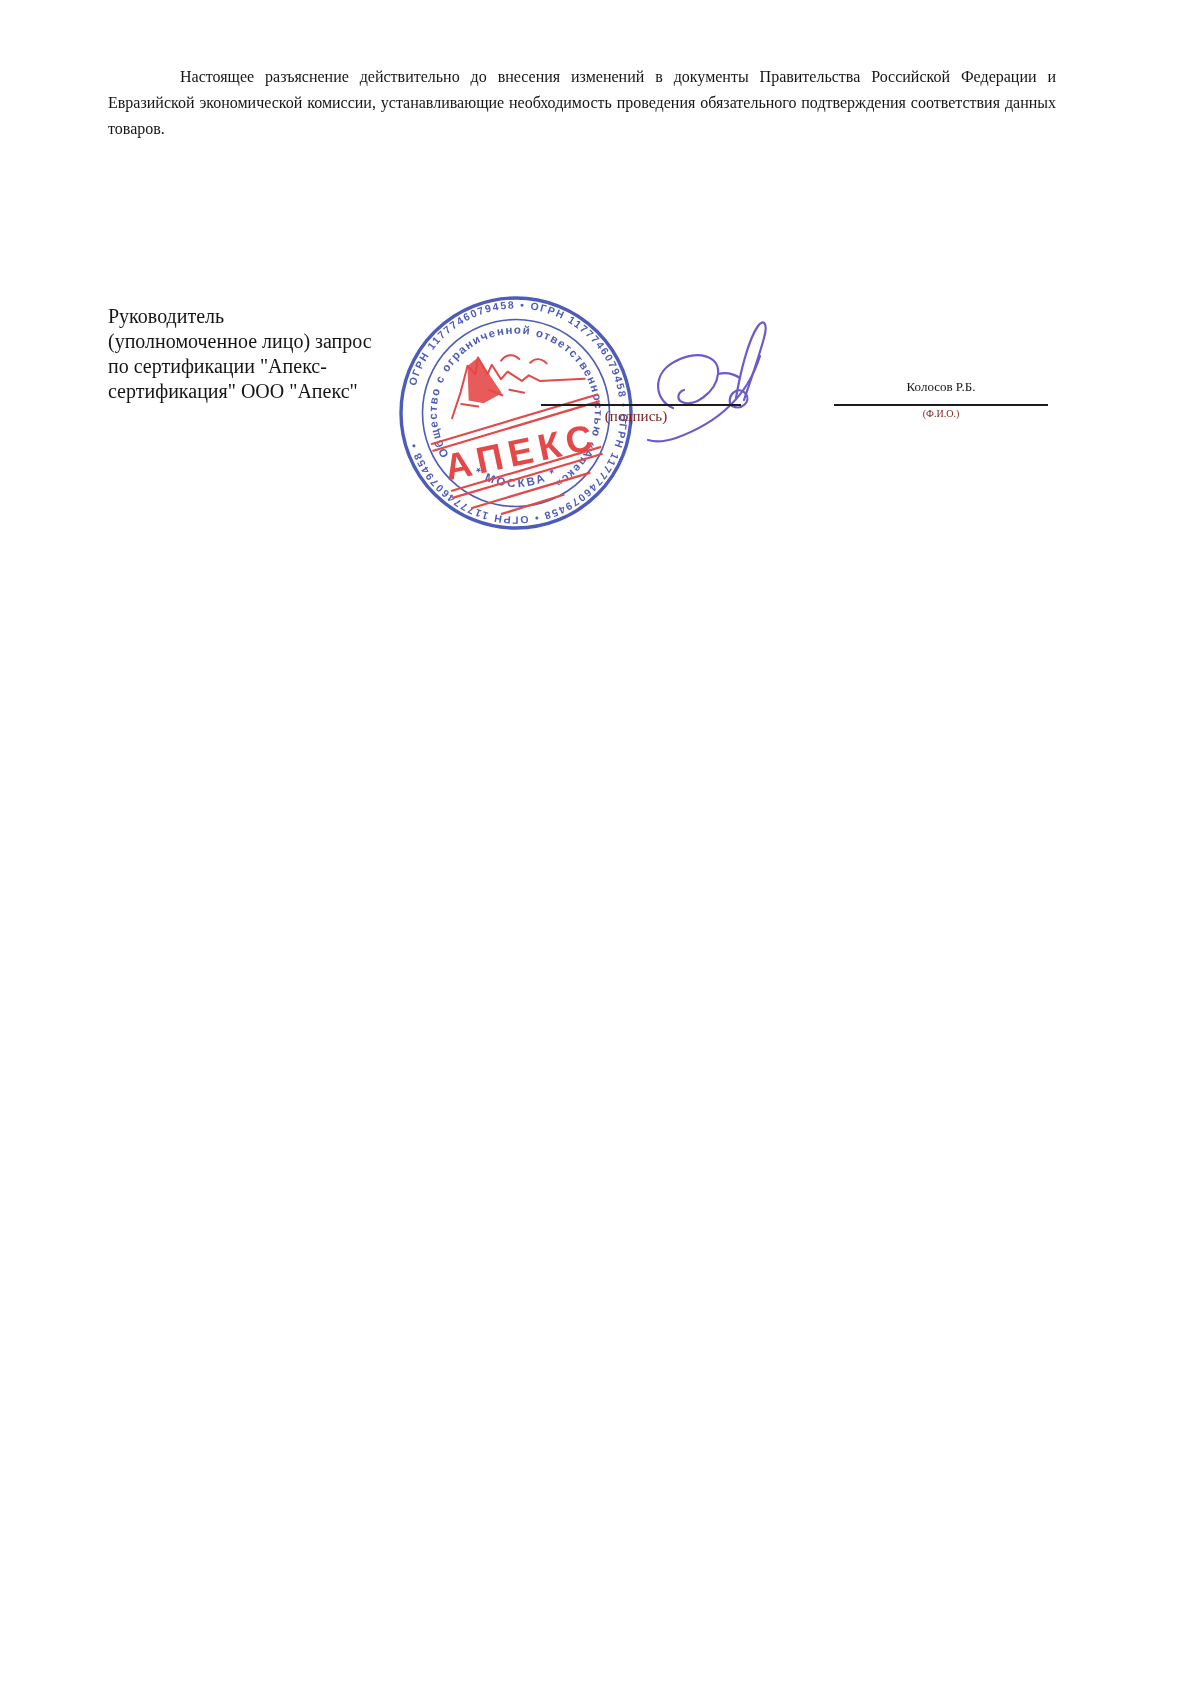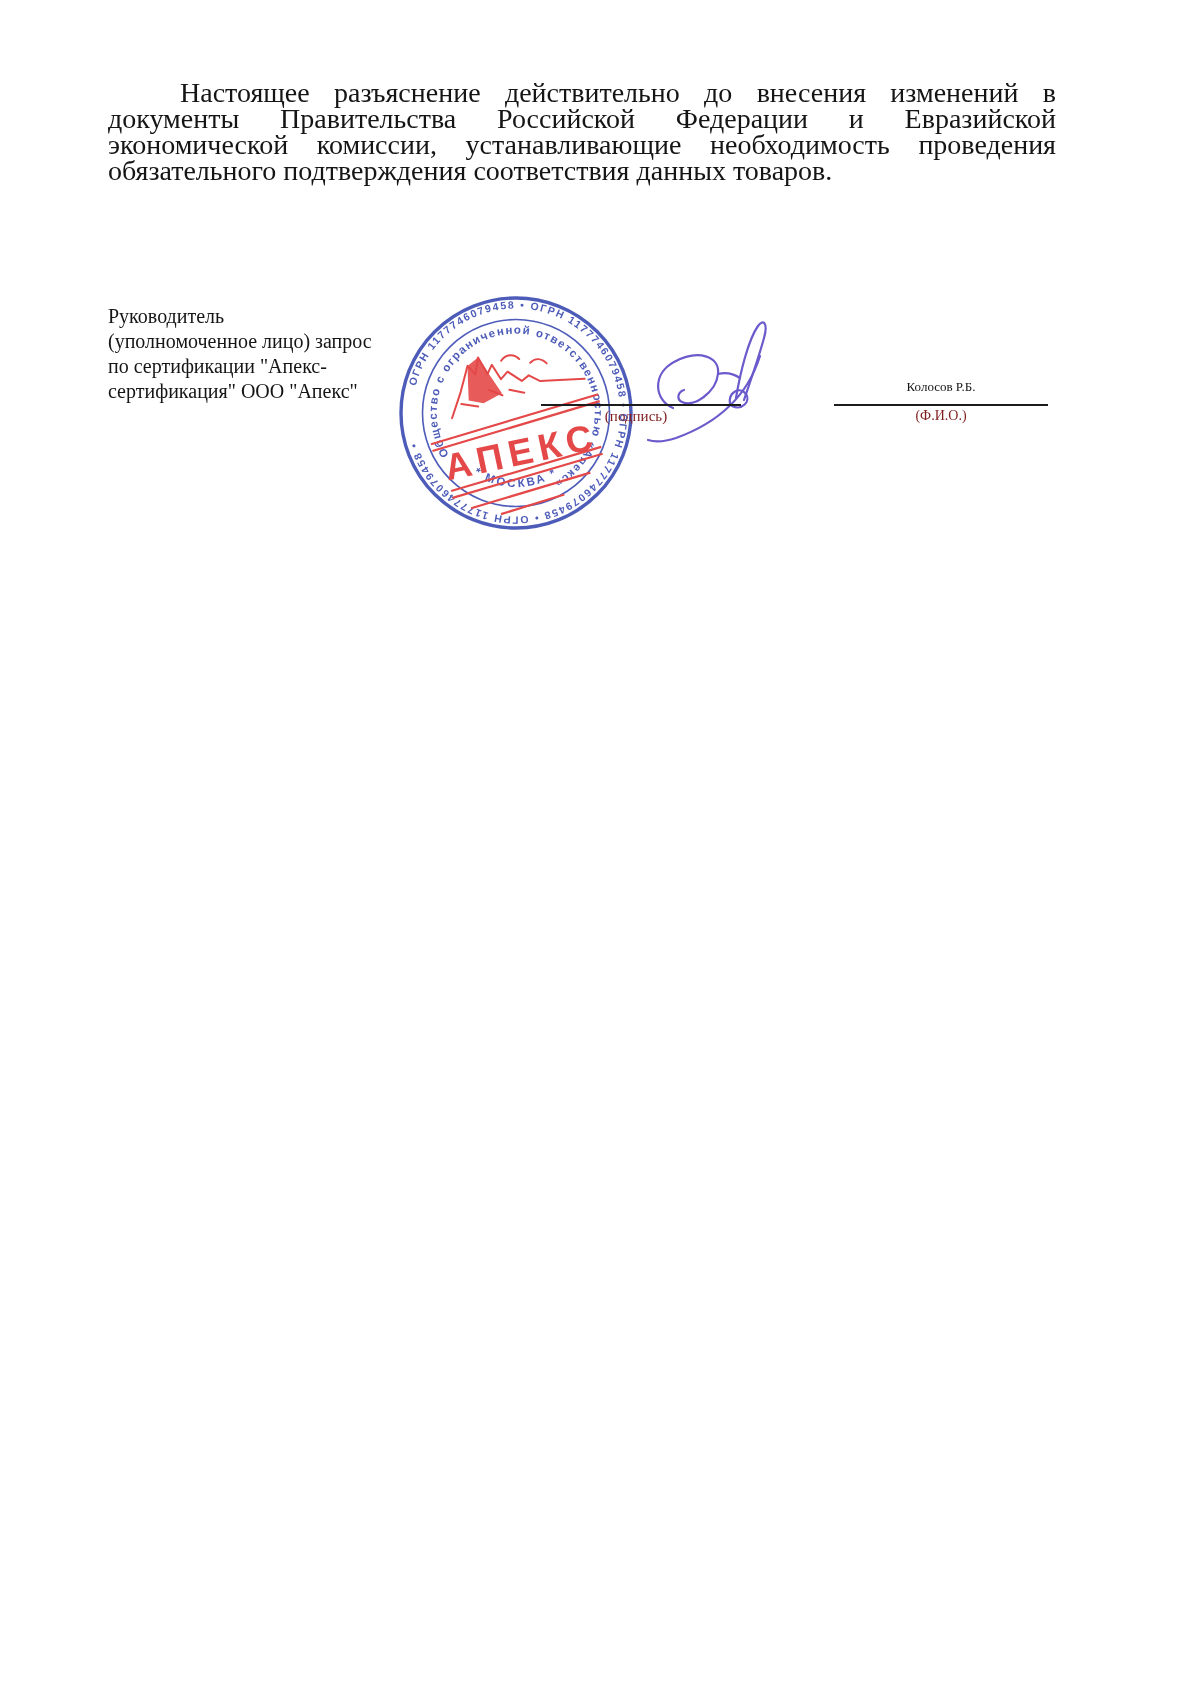--- a/index.html
+++ b/index.html
@@ -1,41 +1,41 @@
 <!DOCTYPE html>
 <html><head>
 <meta charset="utf-8">
 <style>
   html,body{margin:0;padding:0;background:#ffffff;}
   #page{
     position:relative;width:1200px;height:1698px;background:#ffffff;
     font-family:"Liberation Serif",serif;color:#151515;overflow:hidden;
   }
   .bodytext{
-    position:absolute;left:108px;top:80px;width:948px;
-    font-size:28px;line-height:26px;text-align:justify;
+    position:absolute;left:108px;top:64px;width:948px;
+    font-size:16px;line-height:26px;text-align:justify;
   }
   .para{margin:0;text-indent:72px;}
   .para + .para{margin-top:27px;}
   .titleblock{
     position:absolute;left:108px;top:260px;width:320px;
     font-size:20px;line-height:25px;margin-top:44px;
   }
   .titleblock div{white-space:nowrap;}
   .stamp-wrap{position:absolute;left:396px;top:293px;width:240px;height:240px;z-index:1;opacity:.93;}
   .sig-wrap{position:absolute;left:618px;top:316px;width:180px;height:130px;z-index:2;}
   .rule{position:absolute;height:0;border-top:2px solid #1c1c1c;z-index:3;}
   #signature-rule{left:541px;top:404px;width:200px;}
   #name-rule{left:834px;top:404px;width:214px;}
   .caption{
     position:absolute;text-align:center;font-size:15px;color:#7f1d1d;z-index:4;
     font-family:"Liberation Serif",serif;
   }
   #signature-caption{left:566px;top:408px;width:140px;}
-  #name-caption{left:834px;top:408px;width:214px;font-size:14px;}
+  #name-caption{left:834px;top:408px;width:214px;font-size:10px;}
   #signer-name{
     position:absolute;left:834px;top:379px;width:214px;text-align:center;
     font-size:13px;z-index:4;
   }
   .stamp-blue-text{font-family:"Liberation Sans",sans-serif;font-weight:bold;}
   .stamp-red-text{font-family:"Liberation Sans",sans-serif;font-weight:bold;}
 </style>
 </head>
 <body>
 

